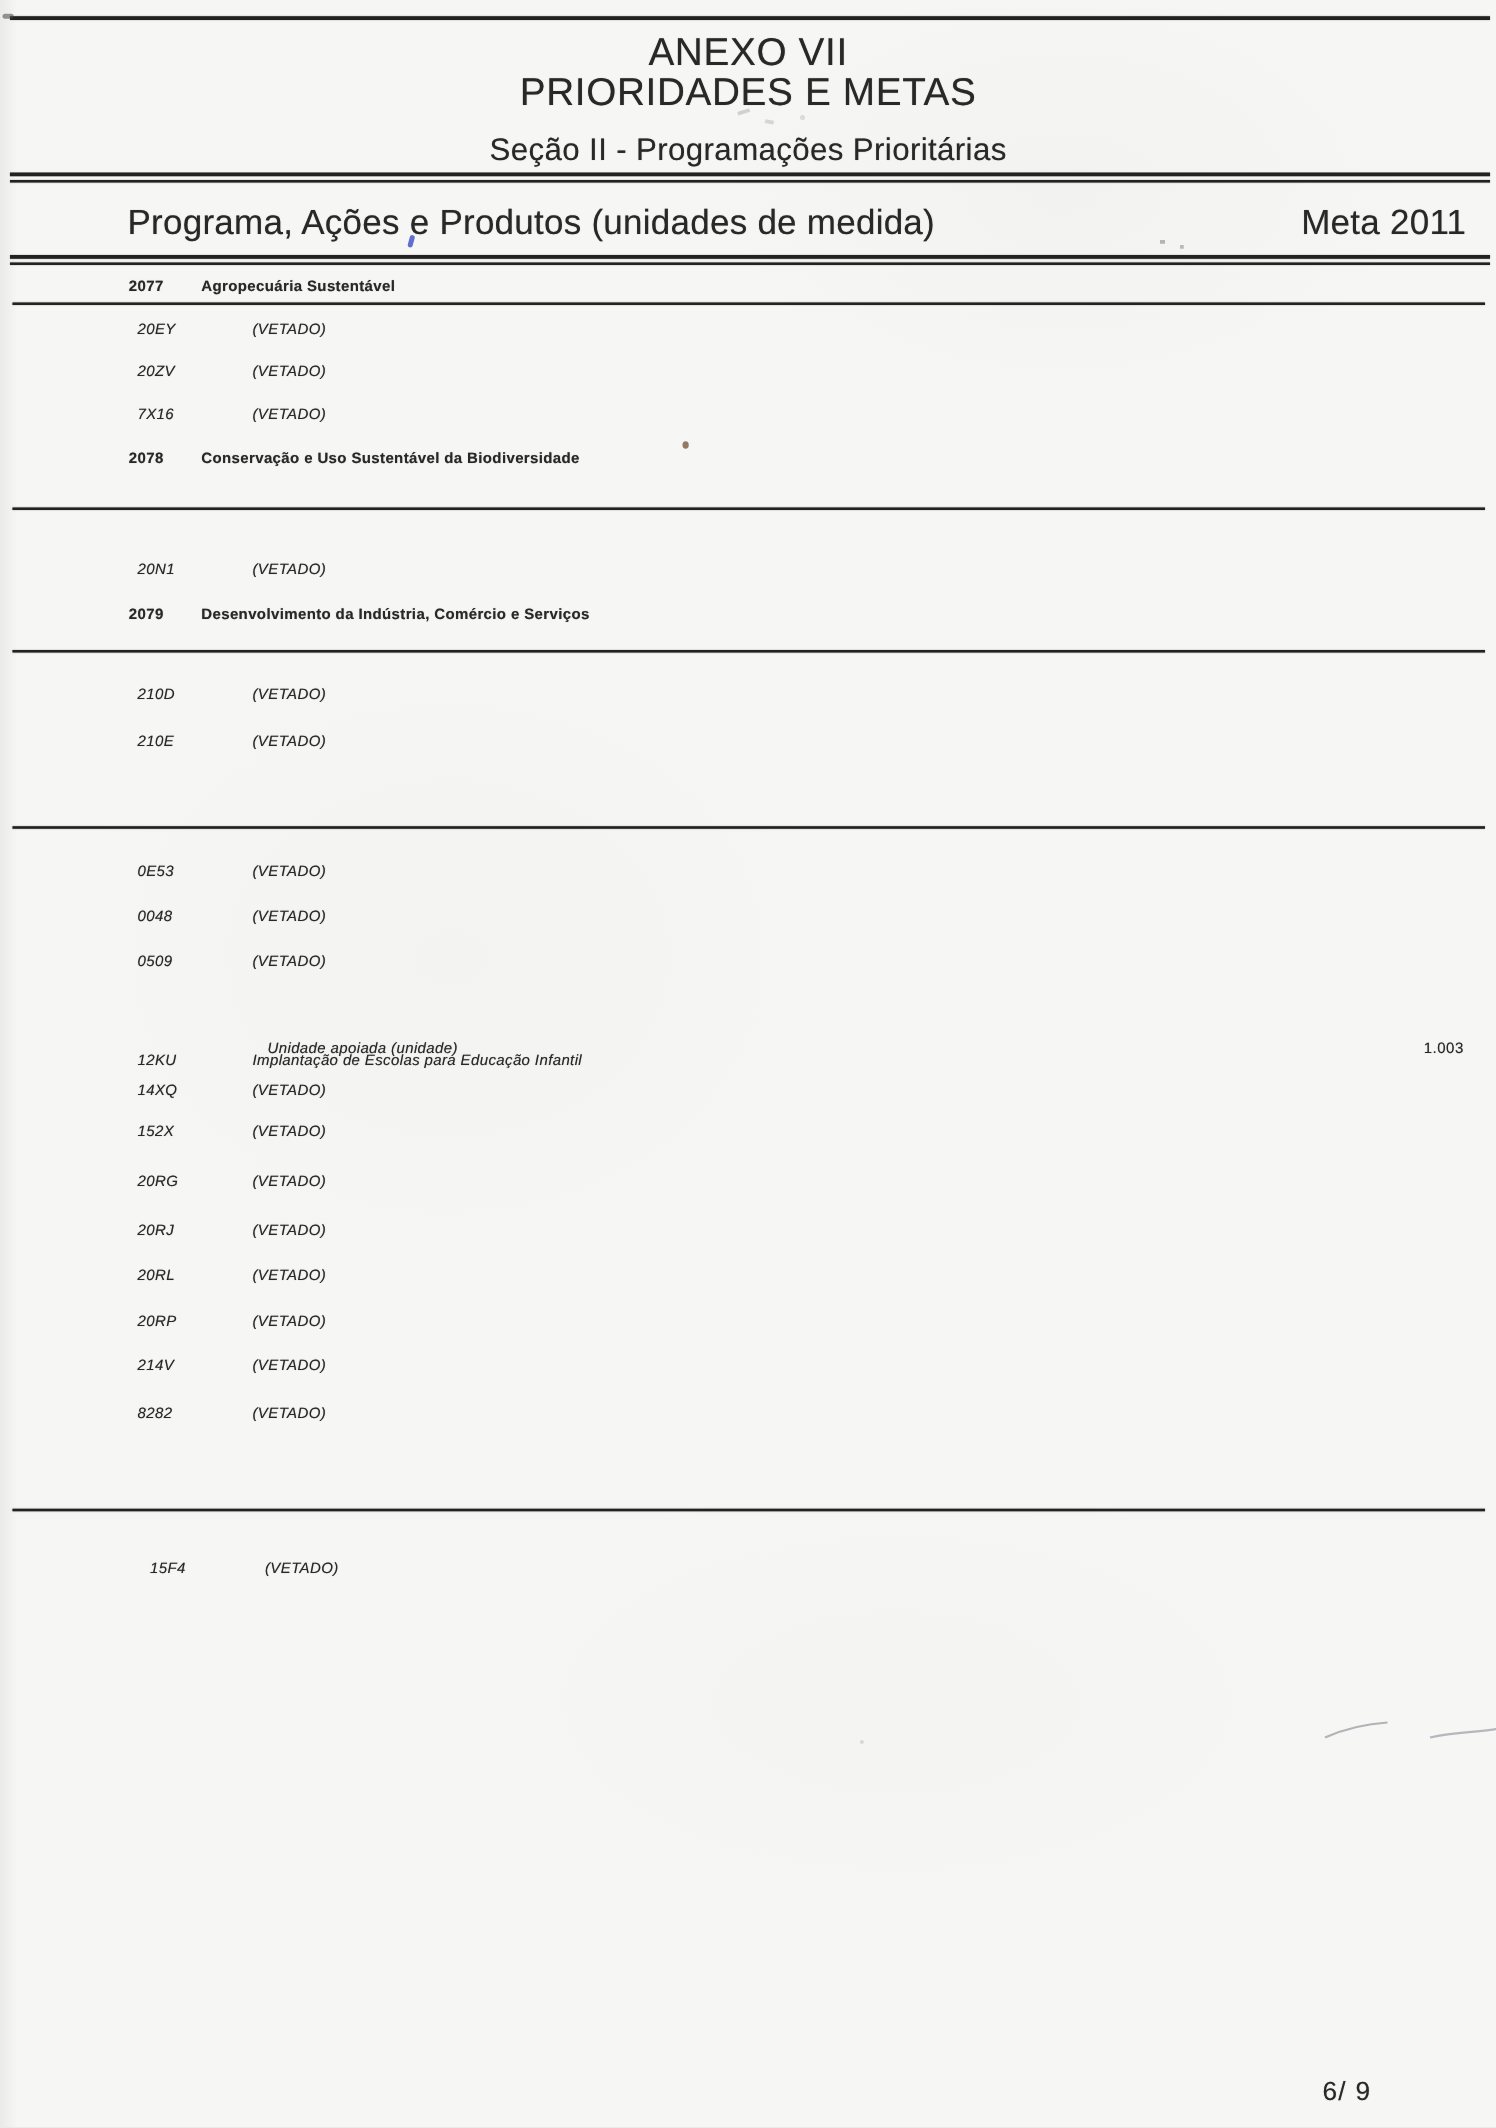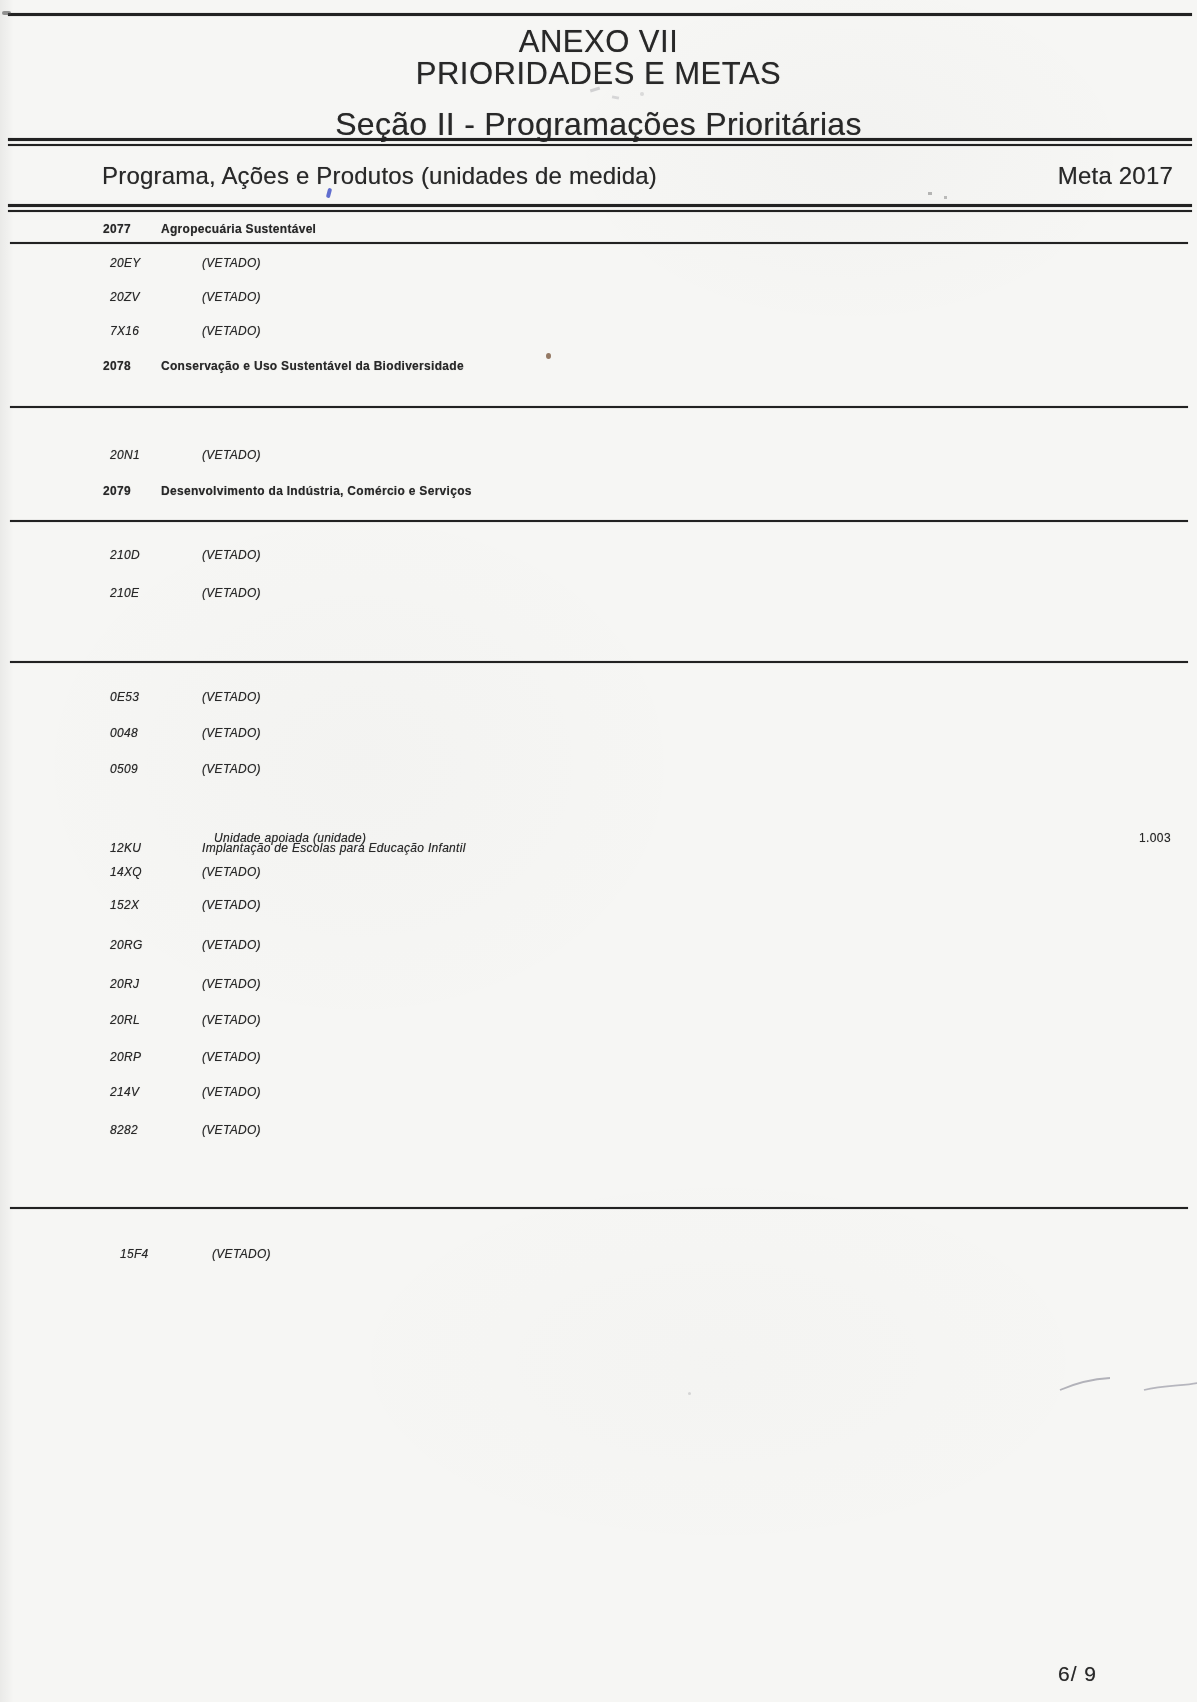--- a/index.html
+++ b/index.html
@@ -18,22 +18,22 @@
     filter:blur(0.2px);
   }
   #page::before{ 
     content:"";position:absolute;left:0;top:0;width:14px;height:100%;
     background:linear-gradient(to right, rgba(0,0,0,0.05), rgba(0,0,0,0));
     pointer-events:none;
   }
   .txt{position:absolute;white-space:nowrap;text-shadow:0 0 0.7px rgba(30,30,30,0.5);}
   .center{left:0;width:100%;text-align:center;}
   .title-big{font-size:31px;letter-spacing:0.5px;}
-  .title-mid{font-size:32px;letter-spacing:0.3px;}
-  .colhead{font-size:24px;letter-spacing:0.2px;}
+  .title-mid{font-size:25px;letter-spacing:0.3px;}
+  .colhead{font-size:28px;letter-spacing:0.2px;}
   .hline{position:absolute;background:#222;box-shadow:0 0 1px rgba(0,0,0,0.55);}
   
   .row{position:absolute;left:0;width:100%;height:24px;line-height:24px;font-size:12px;}
   .row .code{position:absolute;left:110px;font-style:italic;letter-spacing:0.3px;text-shadow:0 0 0.7px rgba(30,30,30,0.5);}
   .row .desc{position:absolute;left:202px;font-style:italic;letter-spacing:0.3px;text-shadow:0 0 0.7px rgba(30,30,30,0.5);}
   .row.program .code{left:103px;font-style:normal;font-weight:bold;}
   .row.program .desc{left:161px;font-style:normal;font-weight:bold;}
   .row.product .desc{left:214px;}
   .row .meta{position:absolute;right:26px;font-style:normal;letter-spacing:0.4px;text-shadow:0 0 0.7px rgba(30,30,30,0.5);}
   .pagenum{font-size:21px;letter-spacing:1px;}
@@ -54,21 +54,21 @@
   <div class="speck" style="top:88px;left:590px;width:10px;height:3px;background:#9a9aa0;opacity:.4;transform:rotate(-18deg);"></div>
   <div class="speck" style="top:96px;left:612px;width:7px;height:3px;background:#9a9aa0;opacity:.35;transform:rotate(10deg);"></div>
   <div class="speck" style="top:92px;left:640px;width:4px;height:4px;background:#9a9aa0;opacity:.3;border-radius:50%;"></div>
 
   <div class="txt center title-mid" style="top:106px;">Seção II - Programações Prioritárias</div>
 
   <div class="hline" style="top:138px;left:8px;width:1184px;height:3px;"></div>
   <div class="hline" style="top:144px;left:8px;width:1184px;height:2px;"></div>
 
   <div class="txt colhead" style="top:162px;left:102px;">Programa, Ações e Produtos (unidades de medida)</div>
-  <div class="txt colhead" style="top:162px;right:24px;">Meta 2017</div>
+  <div class="txt colhead" style="top:162px;right:24px;">Meta 2011</div>
 
   <div class="speck" style="top:188px;left:327px;width:4px;height:10px;background:#4656c8;opacity:.85;border-radius:2px;transform:rotate(15deg);"></div>
 
   <div class="speck" style="top:192px;left:928px;width:4px;height:3px;background:#8a8a8a;opacity:.6;"></div>
   <div class="speck" style="top:196px;left:944px;width:3px;height:3px;background:#8a8a8a;opacity:.55;"></div>
 
   <div class="hline" style="top:204px;left:8px;width:1184px;height:3px;"></div>
   <div class="hline" style="top:210px;left:8px;width:1184px;height:2px;"></div>
 
   <div class="row program" style="top:217px;">

